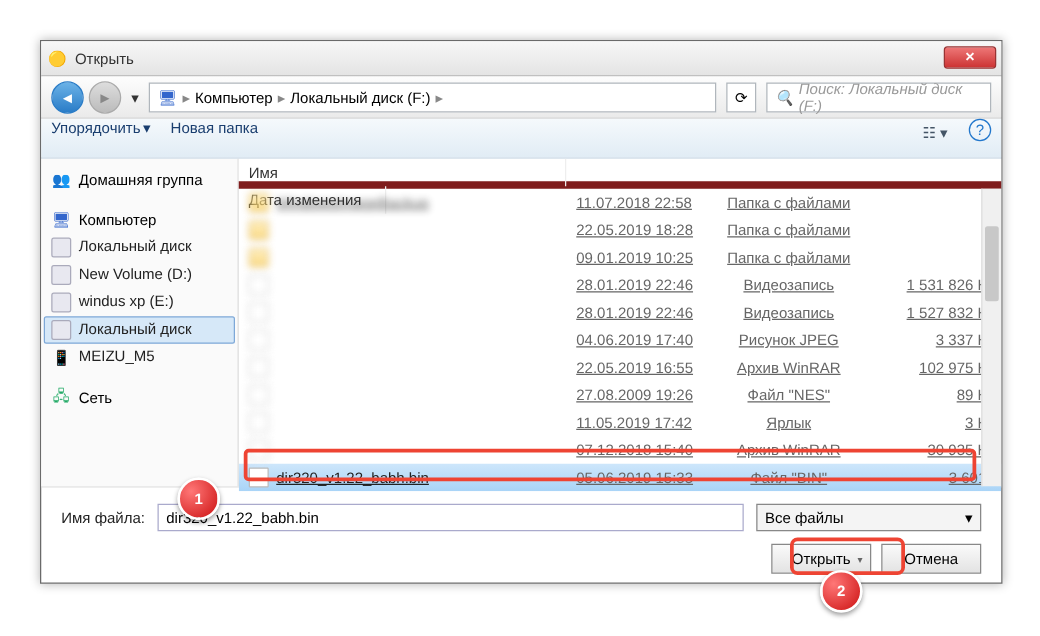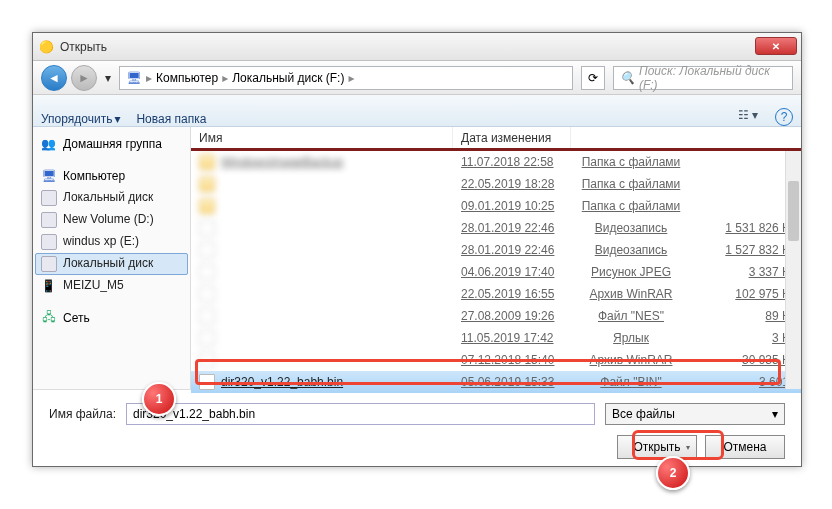--- a/index.html
+++ b/index.html
@@ -11,32 +11,32 @@
 .closebtn { position:absolute; right:4px; top:4px; width:42px; height:18px; background: linear-gradient(#e77,#c33); border-radius:3px; display:flex; align-items:center; justify-content:center; color:#fff; font-weight:bold; font-size:10px; border:1px solid #933;}
 .navbar { height: 34px; background: linear-gradient(#fdfdfd,#eaeaea); border-bottom:1px solid #ccc; display:flex; align-items:center; padding:0 8px; gap:4px; }
 .navbtn { width:26px; height:26px; border-radius:50%; background:linear-gradient(#6bb2e7,#2a7cc7); display:flex; align-items:center; justify-content:center; color:#fff; border:1px solid #2a7cc7;}
 .navbtn.fwd { background:linear-gradient(#ddd,#bbb); border-color:#aaa; color:#888;}
 .navdrop { width:14px; text-align:center; color:#333; }
 .addr { flex:1; height:24px; border:1px solid #b0b6bc; background:#fff; display:flex; align-items:center; padding:0 6px; gap:4px; }
 .addr .crumb { display:flex; align-items:center; gap:2px; }
 .addr .sep { color:#888; }
 .refresh { width:24px;height:24px;border:1px solid #b0b6bc;background:#fff;display:flex;align-items:center;justify-content:center;margin:0 4px;}
 .search { width:180px; height:24px; border:1px solid #b0b6bc; background:#fff; display:flex; align-items:center; padding:0 6px; color:#999; font-style:italic;}
-.toolbar { height:32px; background:linear-gradient(#f5f9fc,#e1ecf5); border-bottom:1px solid #c3d3e1; display:flex; align-items:flex-end; padding:0 8px; gap:16px;}
+.toolbar { height:32px; background:linear-gradient(#f5f9fc,#e1ecf5); border-bottom:1px solid #c3d3e1; display:flex; align-items:flex-start; padding:0 8px; gap:16px;}
 .toolbar .tbtn { color:#1a3e6f; cursor:pointer; display:flex; align-items:center; gap:2px;}
 .toolbar .spacer{flex:1;}
 .toolbar .icbtn{width:22px;height:22px;display:flex;align-items:center;justify-content:center;color:#456;}
 .body { display:flex; height:262px; }
 .sidebar { width:158px; border-right:1px solid #ddd; background:#fafafa; padding:6px 0; overflow:hidden;}
 .side-item { display:flex; align-items:flex-start; gap:6px; padding:3px 8px; color:#222; white-space:nowrap; overflow:hidden; text-overflow:ellipsis;}
 .side-item.sel { background:#d6e8f8; border:1px solid #7da8d8; border-radius:2px; margin:0 2px; padding:2px 5px;}
 .side-group { padding:3px 8px; display:flex; align-items:center; gap:6px;}
 .side-spacer{height:10px;}
 .filelist { flex:1; position:relative; }
-.cols { display:flex; border-bottom:3px solid #7f1d1d; height:24px; background:#fff; }
+.cols { display:flex; border-bottom:6px solid #7f1d1d; height:24px; background:#fff;flex-direction:column; }
 .col { padding:4px 8px; border-right:1px solid #eee; color:#333; }
 .col.name{width:262px;} .col.date{width:118px;} .col.type{width:120px;} .col.size{flex:1; text-align:right; padding-right:12px;}
 .rows { overflow:hidden; }
 .row { display:flex; height:22px; align-items:center;}
 .row .c{padding:0 8px;text-decoration:underline;} .row .name{width:262px;display:flex;align-items:center;gap:6px;color:#222;} .row .date{width:118px;color:#666;} .row .type{width:120px;color:#666;text-align:center;} .row .size{flex:1;text-align:right;padding-right:12px;color:#666;}
 .row.blur .name span.t, .row.blur .ico{filter:blur(3px);opacity:.7;}
 .row.sel { background:linear-gradient(#cde6fb,#a9d4f7);}
 .selection-box { position:absolute; left:4px; bottom:4px; right:20px; height:26px; border:3px solid #e43; border-radius:4px; pointer-events:none;}
 .scrollbar { position:absolute; right:0; top:24px; bottom:0; width:16px; background:#f0f0f0; border-left:1px solid #ddd;}
 .sbthumb{position:absolute; left:2px; right:2px; top:30px; height:60px; background:#c8c8c8; border-radius:2px;}

